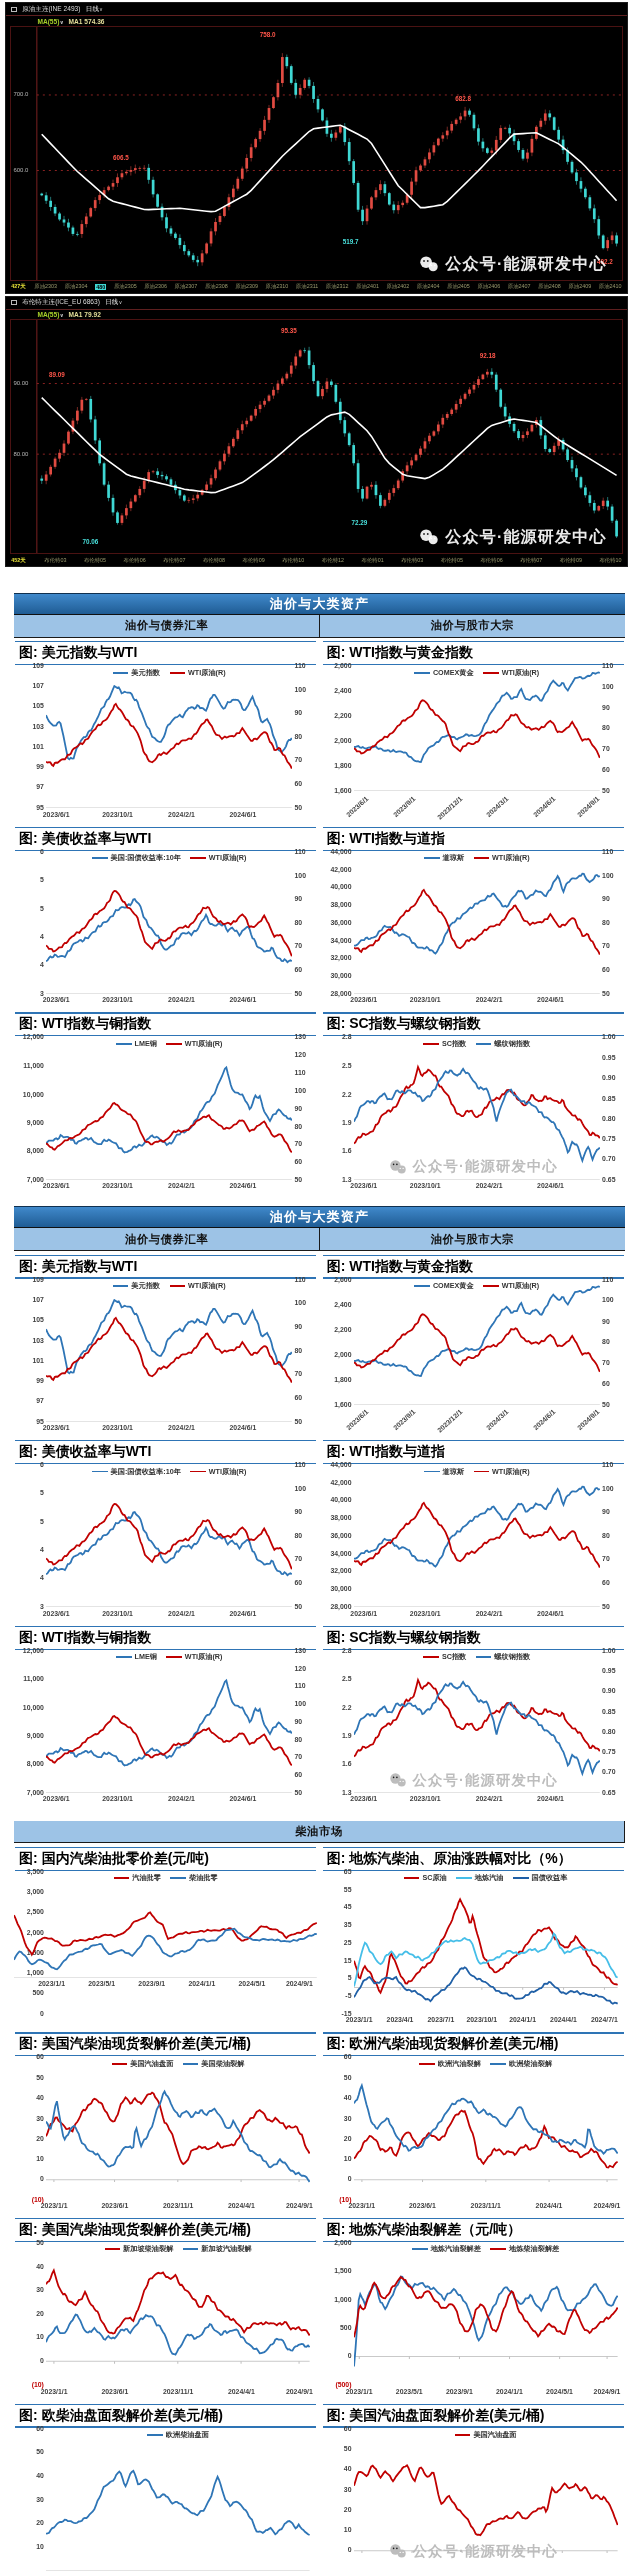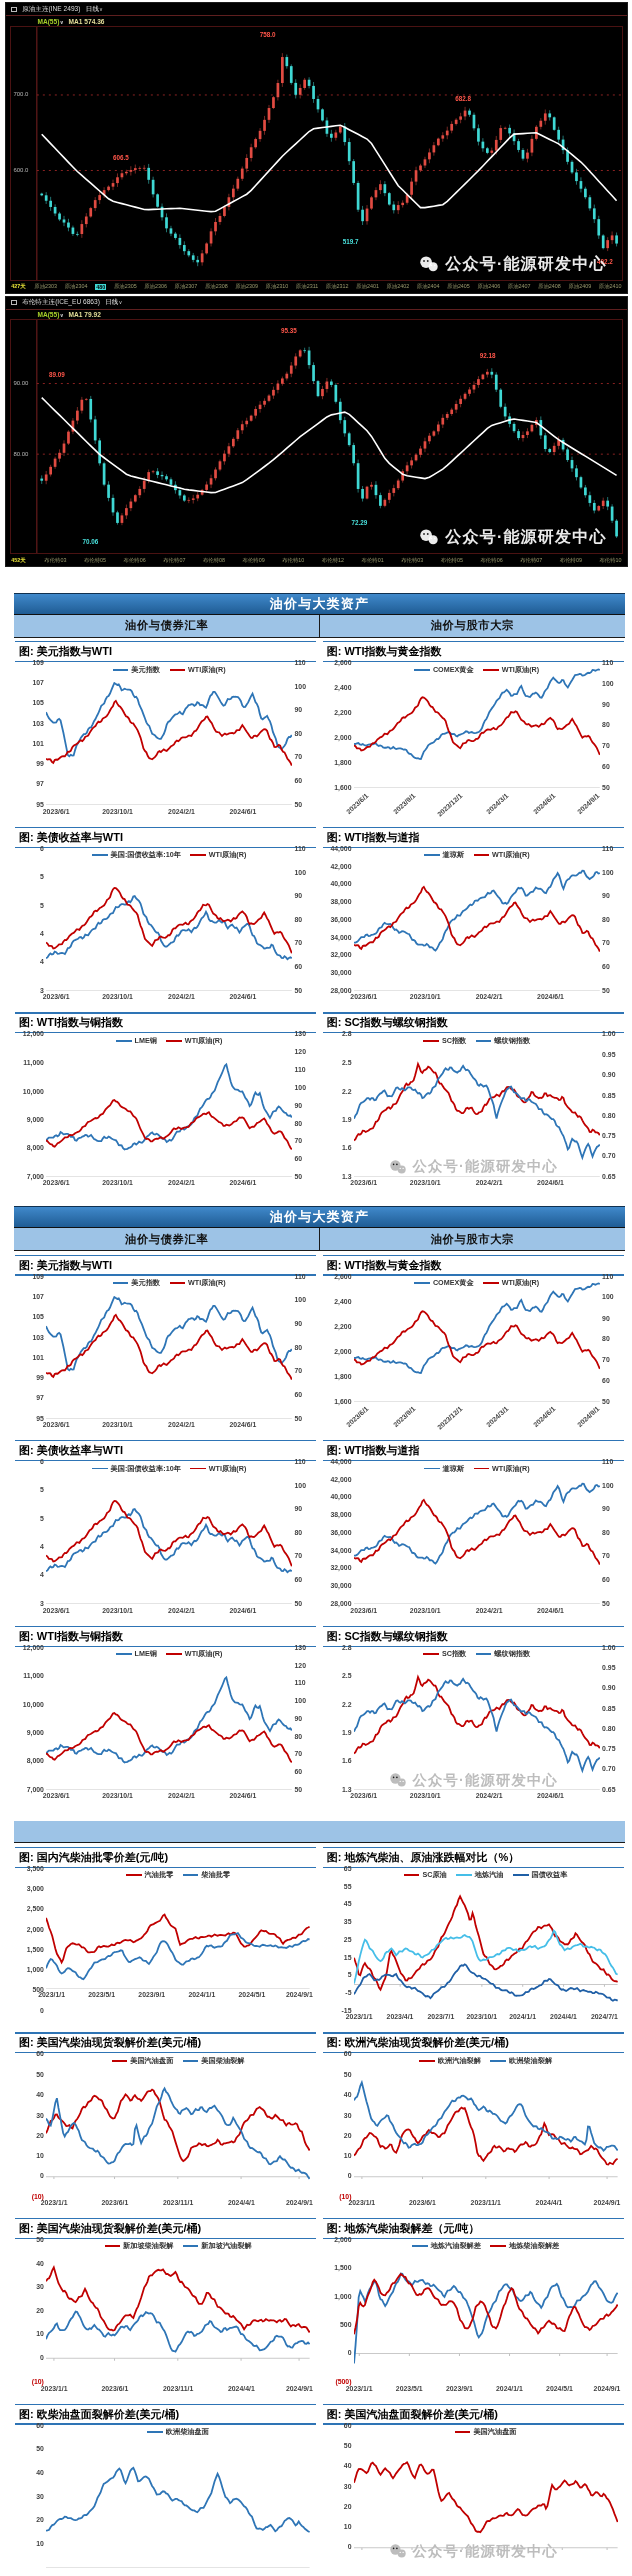--- a/index.html
+++ b/index.html
@@ -38,21 +38,21 @@
            border-bottom:1.8px solid #101010;display:flex;align-items:center;justify-content:center;
            color:#fff;font-size:13px;font-weight:bold;letter-spacing:1.2px;}
   .secSub{display:flex;height:21.5px;background:#9DC3E6;border-bottom:1.8px solid #1a1a1a;}
   .secSub div{flex:1;display:flex;align-items:center;justify-content:center;
               font-size:11.3px;font-weight:bold;color:#111;letter-spacing:0.6px;}
   .secSub div:first-child{border-right:1.2px solid #1a1a1a;}
   .secBody{display:grid;grid-template-columns:1fr 1fr;column-gap:4.8px;}
   
   .panel{position:relative;height:182px;overflow:hidden;padding-top:3.6px;}
   .rule{height:1.2px;background:#2E74B5;margin:0 1.2px;}
-  .caption{font-size:11px;font-weight:bold;color:#000;padding:1.8px 0 1.8px 4.8px;}
+  .caption{font-size:14px;font-weight:bold;color:#000;padding:1.8px 0 1.8px 4.8px;}
   .chartArea{display:flex;margin-top:1.2px;}
   .ycol{position:relative;font-size:6.9px;font-weight:bold;color:#3f3f3f;}
   .ycol span{position:absolute;white-space:nowrap;}
   .ycol.L{width:32px;} .ycol.L span{right:2.4px;}
   .ycol.R span{left:2.4px;}
   .neg{color:#C00000;}
   .plot{position:relative;flex:1;}
   .plot svg{position:absolute;inset:0;width:100%;height:100%;}
   .legend{position:absolute;top:1.2px;left:0;right:0;display:flex;justify-content:center;
           gap:9.5px;align-items:center;z-index:2;}
@@ -1378,27 +1378,28 @@
               <circle cx="38" cy="23" r="1.8" fill="#fff"></circle>
             </svg>
             <span class="t">公众号·能源研发中心</span>
           </div>
         </div>
       </div>
     </div>
     <div style="height: 13px;"></div>
     <div class="section">
       <div class="secSub">
+        <div>柴油市场</div>
       </div>
       <div class="secBody">
         <div class="panel">
           <div class="rule"></div>
           <div class="caption">图: 国内汽柴油批零价差(元/吨)</div>
           <div class="rule"></div>
-          <div class="chartArea" style="height: 120px;">
+          <div class="chartArea" style="height: 106px; flex-direction: column;">
             <div class="ycol L">
               <span style="top: -4.2px;">3,500</span>
               <span style="top: 16px;">3,000</span>
               <span style="top: 36px;">2,500</span>
               <span style="top: 57px;">2,000</span>
               <span style="top: 77px;">1,500</span>
               <span style="top: 97px;">1,000</span>
               <span style="top: 117px;">500</span>
               <span style="top: 138px;">0</span>
             </div>

